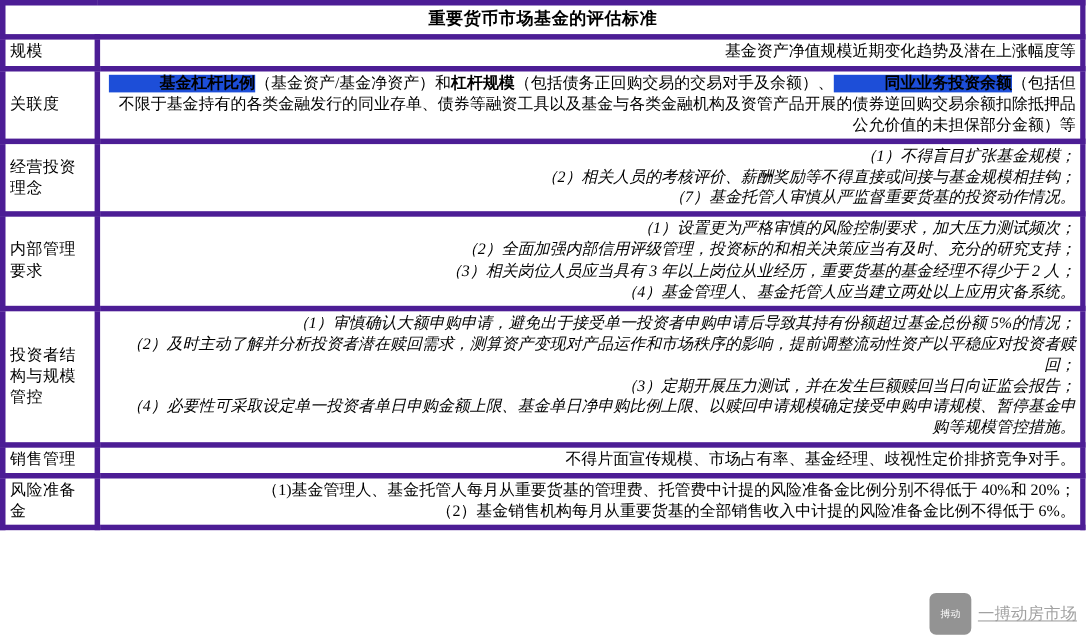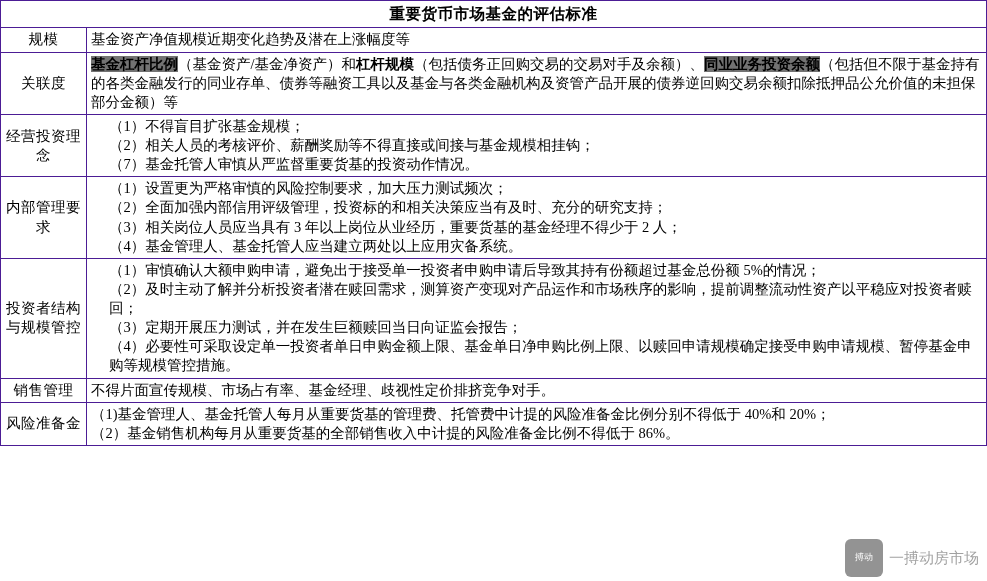--- a/index.html
+++ b/index.html
@@ -13,83 +13,86 @@
     height: 581px;
     overflow: hidden;
     position: relative;
   }
   table.doc {
     border-collapse: collapse;
     width: 987px;
     table-layout: fixed;
   }
   table.doc td {
-    border: 1px solid #4c1d95;
+    border: 5px solid #4c1d95;
     padding: 2px 4px;
     font-size: 14.5px;
     line-height: 1.32;
     vertical-align: middle;
     color: #000000;
   }
   td.label {
     width: 86px;
-    text-align: center;
+    text-align: left;
     letter-spacing: 0.5px;
   }
   td.body {
-    text-align: left;
+    text-align: right;
   }
   tr.section td {
     text-align: center;
     font-weight: bold;
     font-size: 15.5px;
     letter-spacing: 0.5px;
     padding: 3px 4px;
   }
   .hl {
-    background: #737373;
+    background: #1d4ed8;
     font-weight: bold;
+    padding-left: 46px;
   }
   .b {
     font-weight: bold;
   }
   .lines p {
     margin: 0;
     padding: 0;
     text-indent: 0;
   }
   .lines p.indent {
     text-indent: 0;
     padding-left: 18px;
+    font-style: italic;
   }
   .watermark {
     position: absolute;
     right: 8px;
     bottom: 4px;
     display: flex;
     align-items: center;
     gap: 6px;
     opacity: 0.55;
     pointer-events: none;
   }
   .wm-logo {
     width: 38px;
     height: 38px;
     border-radius: 6px;
     background: #3b3b3b;
     color: #ffffff;
     font-size: 9px;
     line-height: 38px;
     text-align: center;
-    font-family: Liberation Mono, monospace;
+    font-family: Liberation Serif, serif;
   }
   .wm-text {
     font-size: 15px;
     color: #555555;
     font-family: "Liberation Serif", serif;
+    text-decoration: underline;
   }
 </style>
 </head>
 <body>
 
 <table class="doc">
   <colgroup>
     <col style="width:86px">
     <col>
   </colgroup>
@@ -145,21 +148,21 @@
       <td class="label">销售管理</td>
       <td class="body lines">
         <p>不得片面宣传规模、市场占有率、基金经理、歧视性定价排挤竞争对手。</p>
       </td>
     </tr>
 
     <tr>
       <td class="label">风险准备金</td>
       <td class="body lines">
         <p>（1)基金管理人、基金托管人每月从重要货基的管理费、托管费中计提的风险准备金比例分别不得低于 40%和 20%；</p>
-        <p>（2）基金销售机构每月从重要货基的全部销售收入中计提的风险准备金比例不得低于 86%。</p>
+        <p>（2）基金销售机构每月从重要货基的全部销售收入中计提的风险准备金比例不得低于 6%。</p>
       </td>
     </tr>
   </tbody>
 </table>
 
 <div class="watermark">
   <div class="wm-logo">搏动</div>
   <div class="wm-text">一搏动房市场</div>
 </div>
 

